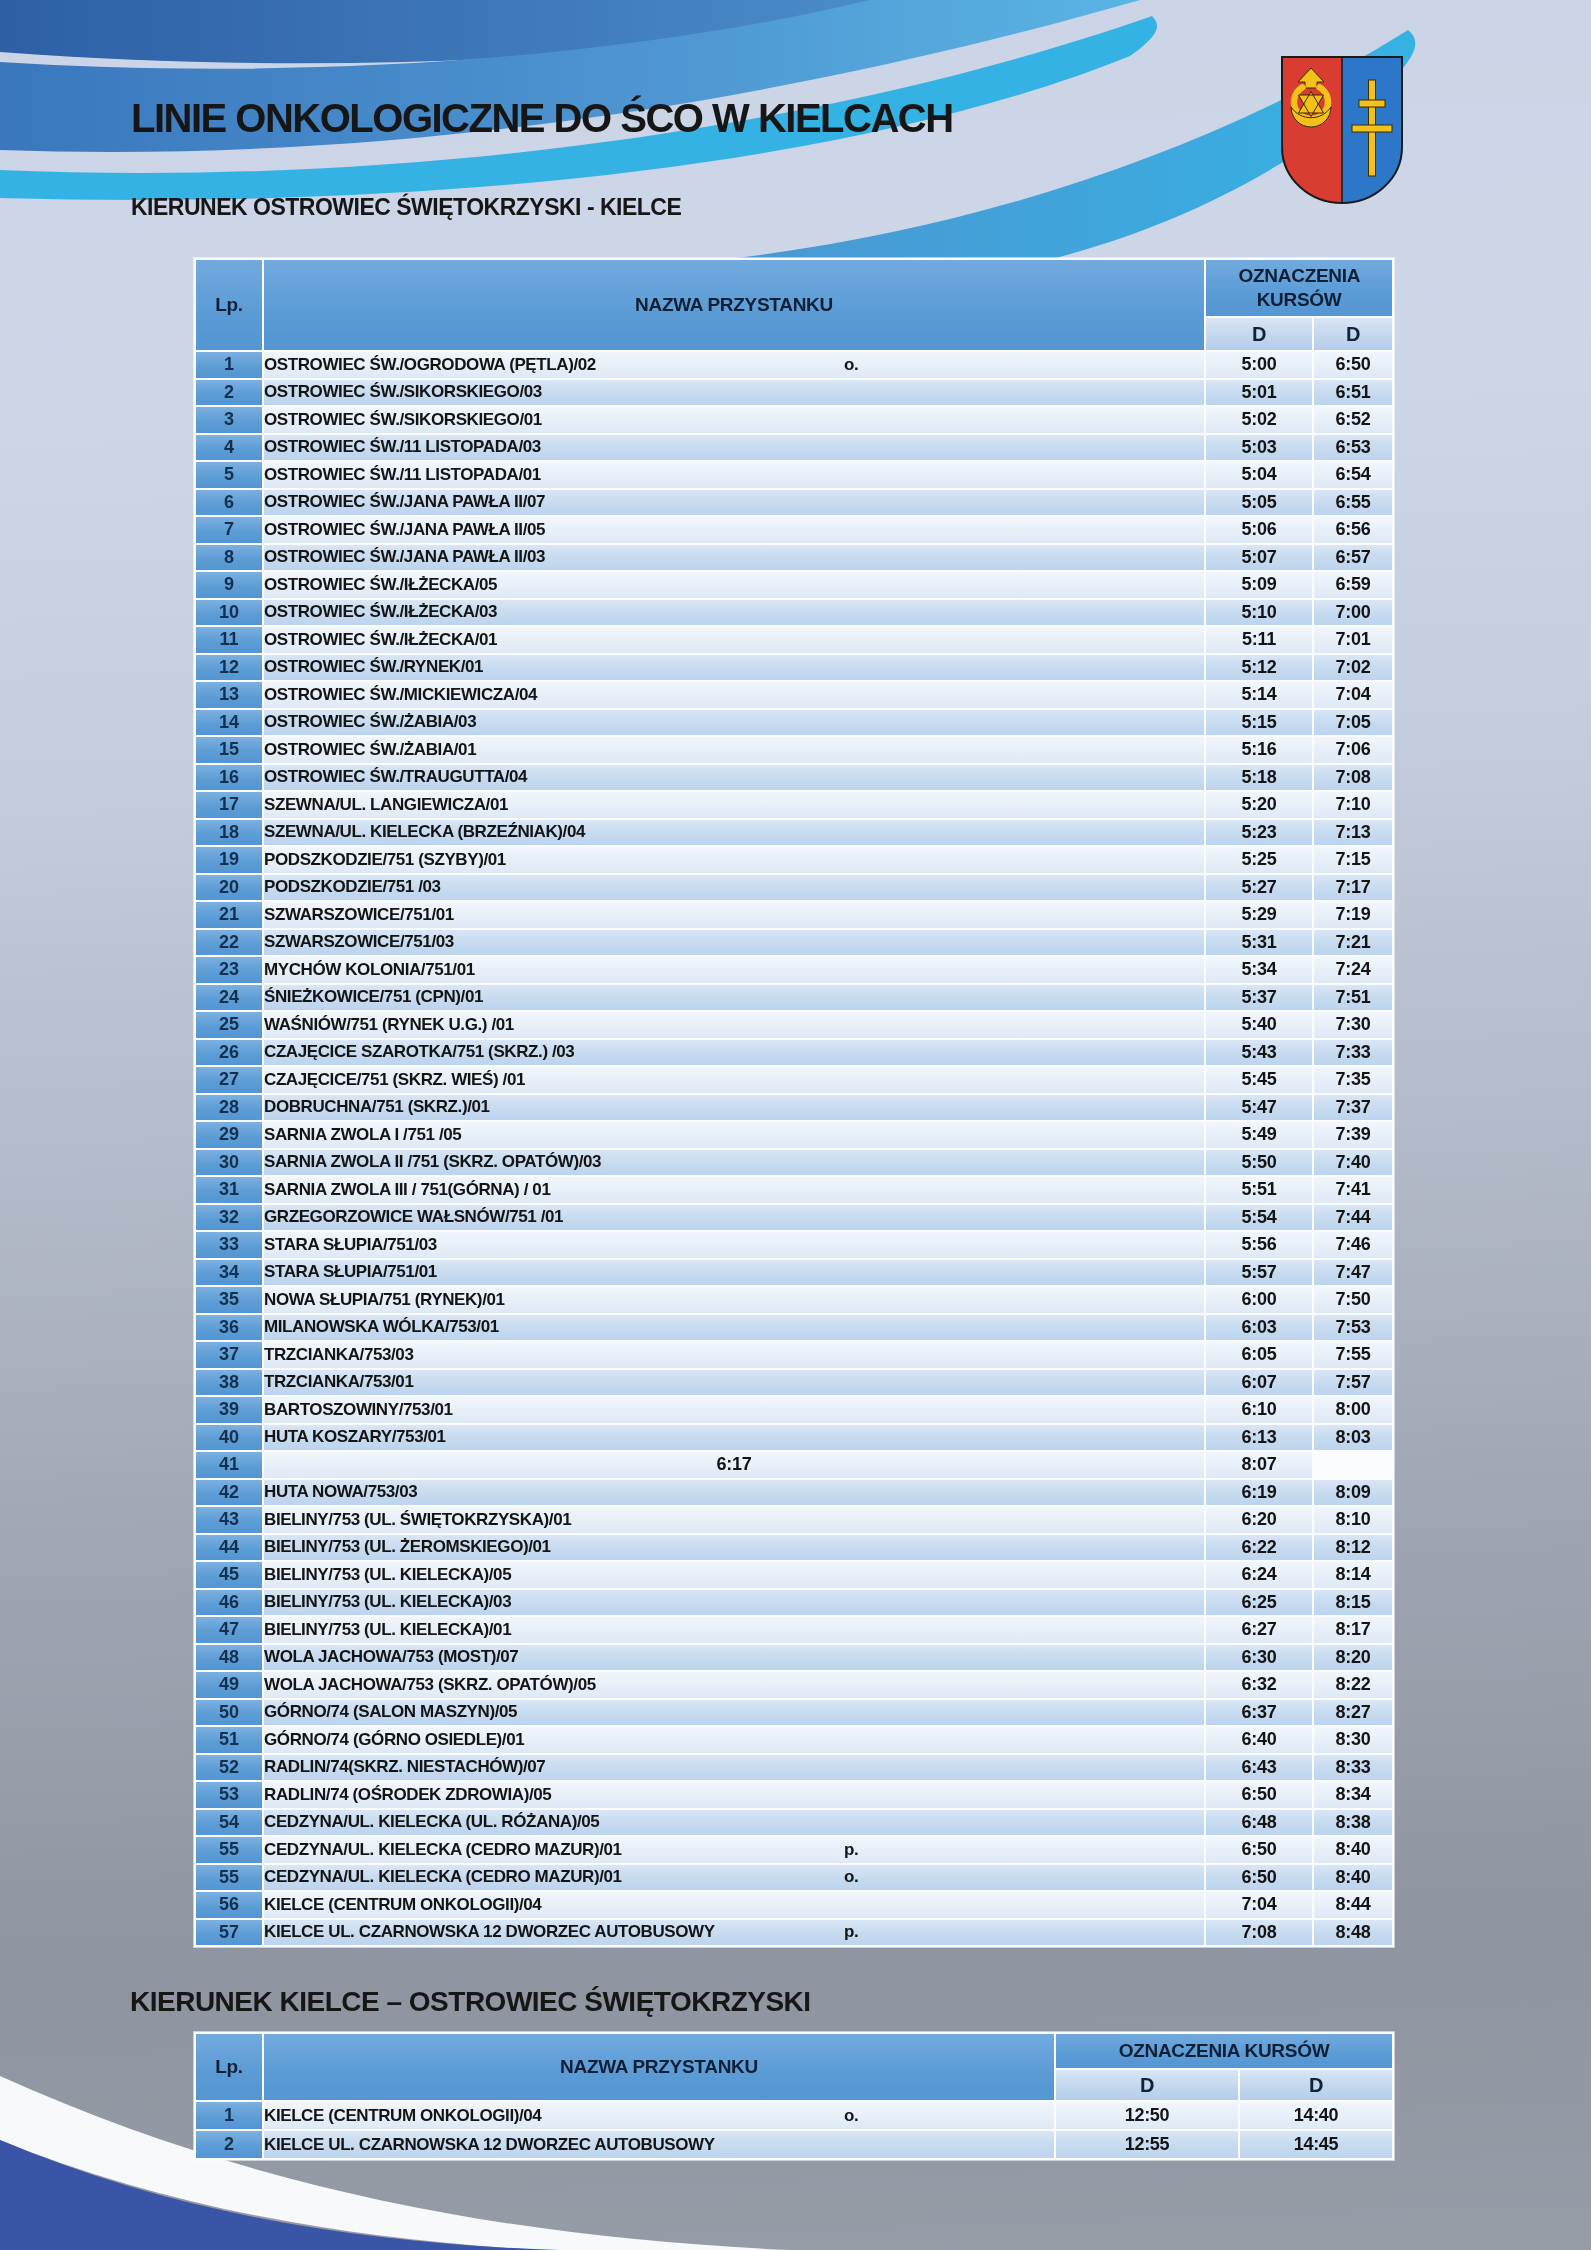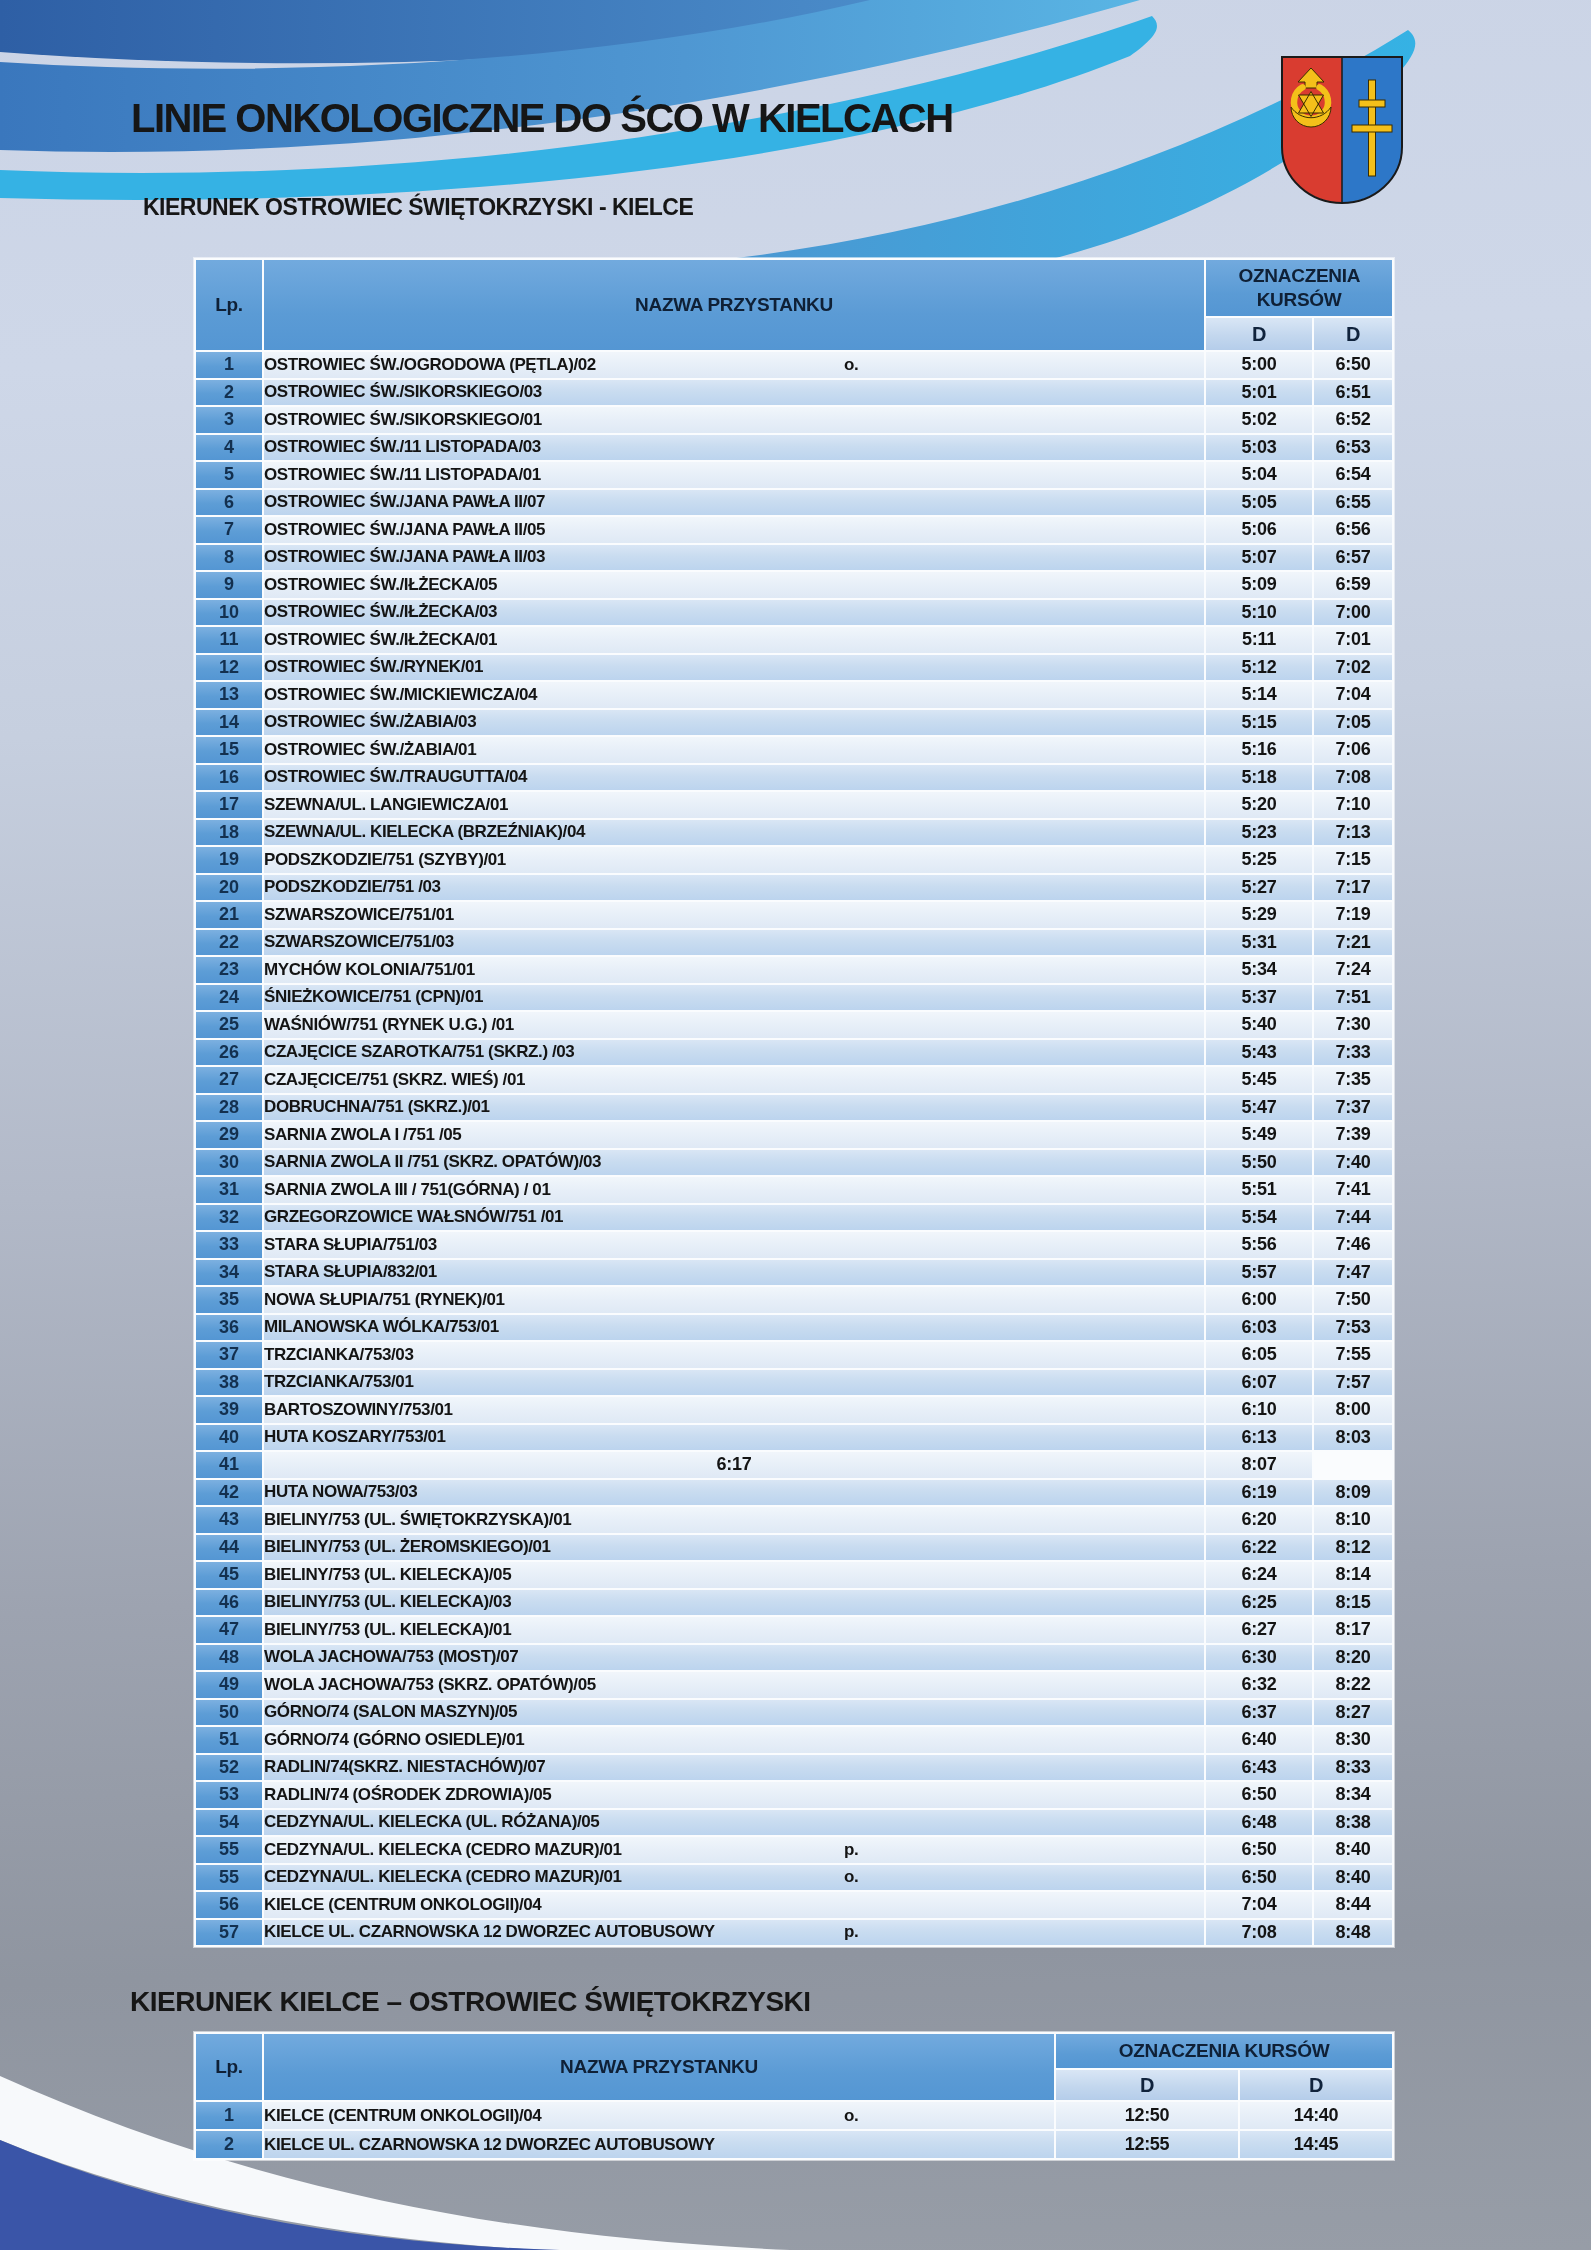--- a/index.html
+++ b/index.html
@@ -10,21 +10,21 @@
     background:linear-gradient(178deg,#cbd4e6 0%,#ced7e8 16%,#c6cfdf 32%,#b2b9c8 52%,#9da3b0 70%,#8f95a0 86%,#979da7 100%);
   }
   .decor { position:absolute; left:0; pointer-events:none; }
   .decor-top { top:0; }
   .decor-bottom { bottom:0; }
 
   .page-title { position:absolute; left:131px; top:96px; font-size:40px; font-weight:bold;
     color:#161616; letter-spacing:-1.5px; white-space:nowrap; }
   .dir-heading { position:absolute; font-size:23px; font-weight:bold; color:#161616;
     letter-spacing:-0.5px; white-space:nowrap; }
-  .dir1 { left:131px; top:194px;margin-left:12px; }
+  .dir1 { left:131px; top:194px; }
   .dir2 { left:130px; top:1986px; font-size:28px; }
 
   .logo { position:absolute; left:1280px; top:55px; width:124px; height:150px; }
 
   
   .ttable { position:absolute; background:#fafcfe; padding:2px; display:flex; flex-direction:column; gap:2px;
     box-shadow:0 0 0 1px rgba(255,255,255,.55); }
   .t1 { left:194px; top:258px; width:1200px; }
   .t2 { left:194px; top:2032px; width:1200px; }
 
@@ -379,21 +379,21 @@
           <div class="cell lp-cell">33</div>
           <div class="cell name-cell">
             <span>STARA SŁUPIA/751/03</span>
           </div>
           <div class="cell time-cell">5:56</div>
           <div class="cell time-cell">7:46</div>
         </div>
         <div class="trow r-even">
           <div class="cell lp-cell">34</div>
           <div class="cell name-cell">
-            <span>STARA SŁUPIA/832/01</span>
+            <span>STARA SŁUPIA/751/01</span>
           </div>
           <div class="cell time-cell">5:57</div>
           <div class="cell time-cell">7:47</div>
         </div>
         <div class="trow r-odd">
           <div class="cell lp-cell">35</div>
           <div class="cell name-cell">
             <span>NOWA SŁUPIA/751 (RYNEK)/01</span>
           </div>
           <div class="cell time-cell">6:00</div>

